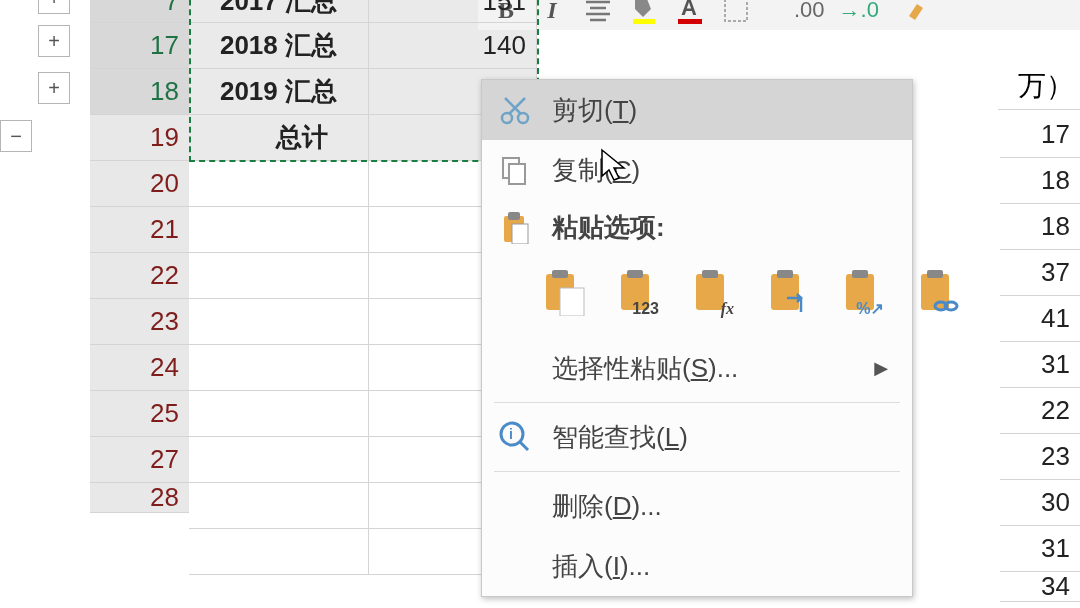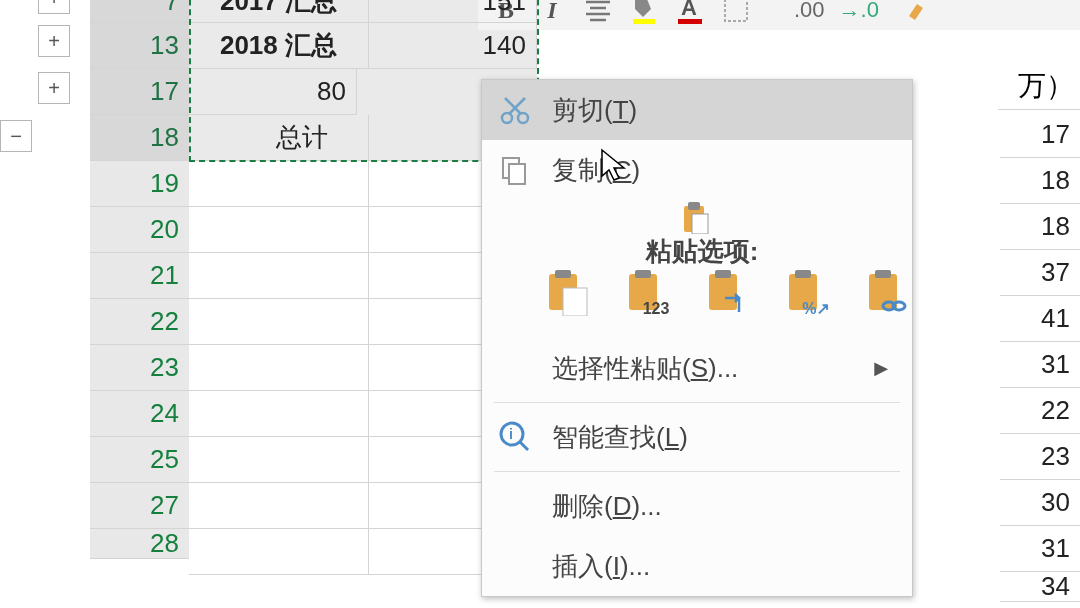--- a/index.html
+++ b/index.html
@@ -58,21 +58,21 @@
     .row-headers {
       position: absolute;
       left: 90px;
       top: -20px;
       width: 99px;
     }
     .row-header {
       height: 46px;
       border-bottom: 1px solid #d4d4d4;
       background: #e8e8e8;
-      color: #15803d;
+      color: #7f1d1d;
       font-size: 26px;
       display: flex;
       align-items: center;
       justify-content: flex-end;
       padding-right: 10px;
     }
     .row-header.sel {
       background: #d8d8d8;
       color: #207245;
     }
@@ -89,21 +89,21 @@
     .cell {
       border-right: 1px solid #d4d4d4;
       border-bottom: 1px solid #d4d4d4;
       display: flex;
       align-items: center;
       font-size: 26px;
       color: #222;
     }
     .cell.a { width: 180px; justify-content: center; font-weight: bold; }
     .cell.b { width: 168px; justify-content: flex-end; padding-right: 10px; }
-    .cell.a.normal { font-weight: normal; padding-left: 47px; }
+    .cell.a.normal { font-weight: bold; padding-left: 47px; }
     .marching {
       position:absolute;
       left:189px;
       top:-20px;
       width:350px;
       height:182px;
       border:2.5px dashed #1a7e43;
       pointer-events:none;
     }
     .gray-fill {
@@ -261,21 +261,20 @@
 
 <div class="outline-area">
   <div class="outline-btn" style="left:38px;top:2px;">+</div>
   <div class="outline-btn" style="left:38px;top:45px;">+</div>
   <div class="outline-btn" style="left:38px;top:92px;">+</div>
   <div class="outline-btn" style="left:0px;top:140px;">−</div>
 </div>
 
 <div class="row-headers">
   <div class="row-header sel" style="height:43px;">7</div>
-  <div class="row-header sel">13</div>
   <div class="row-header sel">17</div>
   <div class="row-header sel">18</div>
   <div class="row-header">19</div>
   <div class="row-header">20</div>
   <div class="row-header">21</div>
   <div class="row-header">22</div>
   <div class="row-header">23</div>
   <div class="row-header">24</div>
   <div class="row-header">25</div>
   <div class="row-header">27</div>
@@ -287,20 +286,21 @@
 <div class="grid">
   <div class="grid-row" style="height:43px;">
     <div class="cell a">2017 汇总</div>
     <div class="cell b">151</div>
   </div>
   <div class="grid-row">
     <div class="cell a">2018 汇总</div>
     <div class="cell b">140</div>
   </div>
   <div class="grid-row">
+    <div class="cell a">2019 汇总</div>
     <div class="cell b">80</div>
   </div>
   <div class="grid-row">
     <div class="cell a normal">总计</div>
     <div class="cell b">351</div>
   </div>
   <div class="grid-row">
       <div class="cell a normal"></div>
       <div class="cell b"></div>
     </div>
@@ -372,21 +372,21 @@
   </div>
   <div class="menu-item">
     <div class="menu-icon">
       <svg width="32" height="32">
           <rect x="4" y="4" width="16" height="20" fill="none" stroke="#999" stroke-width="2"></rect>
           <rect x="10" y="10" width="16" height="20" fill="#fff" stroke="#999" stroke-width="2"></rect>
         </svg>
     </div>
     <div class="menu-label"><span>复制(<u>C</u>)</span></div>
   </div>
-  <div class="menu-item" style="height:54px;flex-direction:column;">
+  <div class="menu-item" style="height:54px;">
     <div class="menu-icon">
       <svg width="34" height="34">
           <rect x="6" y="6" width="20" height="26" fill="#e6a848" rx="2"></rect>
           <rect x="10" y="2" width="12" height="8" fill="#888" rx="2"></rect>
           <rect x="14" y="14" width="16" height="20" fill="#fff" stroke="#999"></rect>
         </svg>
     </div>
     <div class="menu-label" style="font-weight:bold;">粘贴选项:</div>
   </div>
   <div class="paste-options">
@@ -396,20 +396,27 @@
           <rect x="10" y="2" width="16" height="8" fill="#888" rx="2"></rect>
           <rect x="18" y="20" width="24" height="28" fill="#fff" stroke="#bbb"></rect>
         </svg>
     </div>
     <div class="paste-opt">
       <svg width="44" height="48">
           <rect x="4" y="6" width="28" height="36" fill="#e6a848" rx="3"></rect>
           <rect x="10" y="2" width="16" height="8" fill="#888" rx="2"></rect>
         </svg>
       <div class="badge">123</div>
+    </div>
+    <div class="paste-opt">
+      <svg width="44" height="48">
+          <rect x="4" y="6" width="28" height="36" fill="#e6a848" rx="3"></rect>
+          <rect x="10" y="2" width="16" height="8" fill="#888" rx="2"></rect>
+        </svg>
+      <div class="badge" style="font-style:italic;font-family:Georgia;">fx</div>
     </div>
     <div class="paste-opt">
       <svg width="44" height="48">
           <rect x="4" y="6" width="28" height="36" fill="#e6a848" rx="3"></rect>
           <rect x="10" y="2" width="16" height="8" fill="#888" rx="2"></rect>
           <g stroke="#4a8ac9" stroke-width="2.5" fill="none">
             <path d="M20 30 L34 30 L34 44"></path>
             <path d="M30 26 L34 30 L30 34" fill="#4a8ac9"></path>
           </g>
         </svg>

